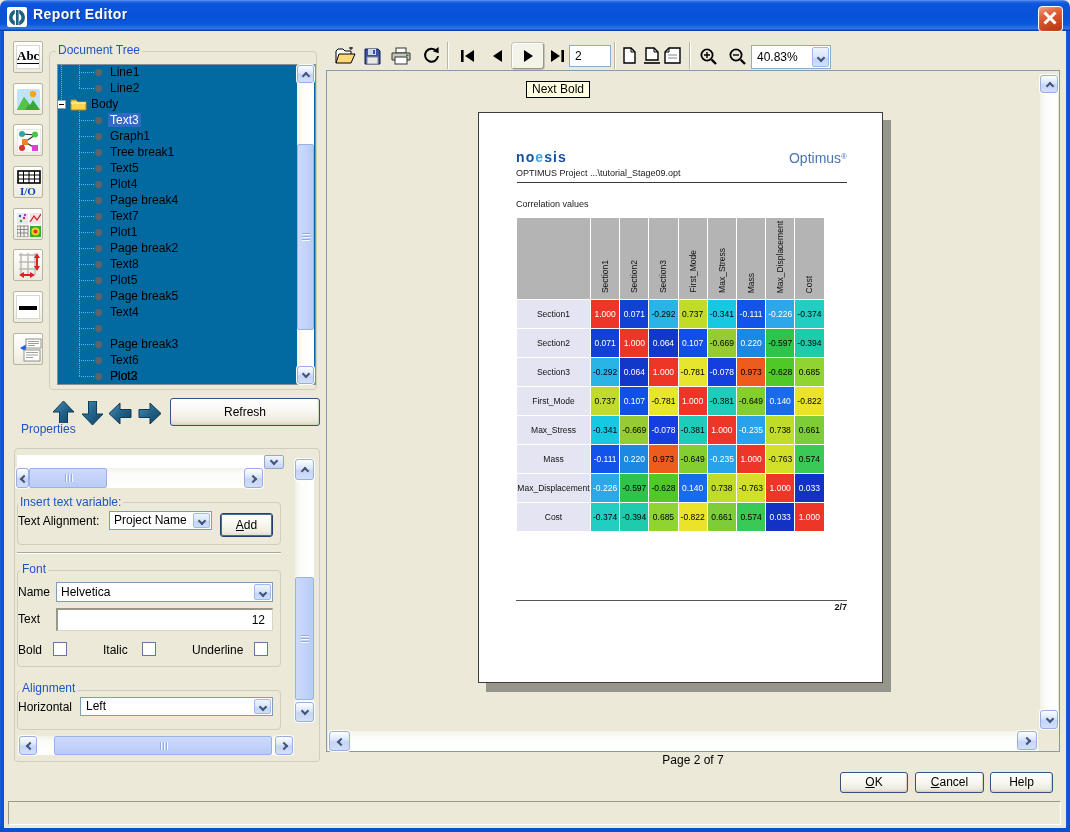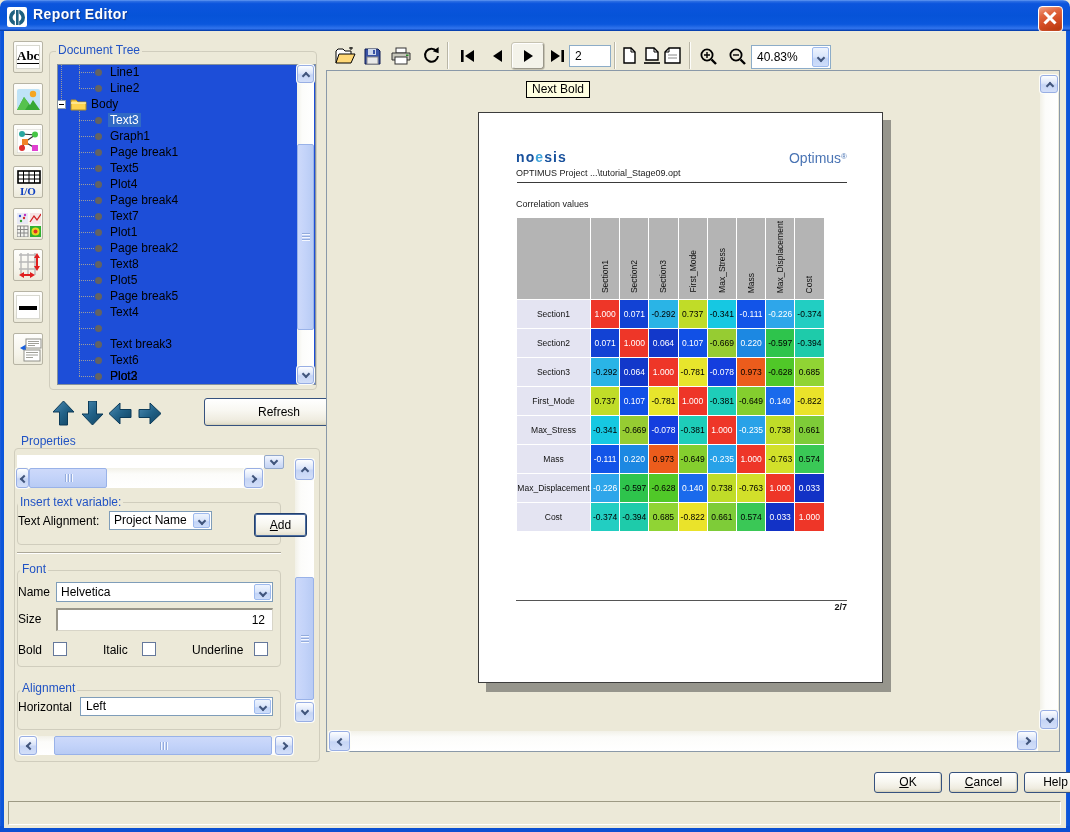--- a/index.html
+++ b/index.html
@@ -10,21 +10,21 @@
 .titlebar{position:absolute;left:0;top:0;width:1070px;height:31px;border-radius:7px 7px 0 0;
  background:linear-gradient(180deg,#6a9ef5 0%,#2e6fe3 4%,#0c55dd 12%,#0653d8 50%,#0a57dd 78%,#2a6ee8 89%,#2e71ec 93%,#0a47c0 97%,#063c9e 100%);}
 .tititle{position:absolute;left:33px;top:6px;color:#fff;font-size:14px;font-weight:bold;letter-spacing:.4px;text-shadow:1px 1px 1px #153a8c;}
 .closebtn{position:absolute;left:1038px;top:6px;width:25px;height:26px;border-radius:4px;border:1px solid #fff;
  background:linear-gradient(160deg,#f2a184 0%,#e06740 30%,#d64f27 55%,#bc3a11 90%);box-shadow:inset 0 0 2px rgba(255,255,255,0.25);}
 .gbox{position:absolute;border:1px solid #d0cdbd;border-radius:4px;}
 .glabel{position:absolute;background:#ece9d8;color:#2153c4;font-size:12px;padding:0 2px;line-height:13px;}
 .lbl{position:absolute;color:#000;font-size:12px;line-height:14px;white-space:nowrap;}
 
 .btn{position:absolute;border:1px solid #36527f;border-radius:3px;color:#000;font-size:12px;text-align:center;
- background:linear-gradient(180deg,#ffffff 0%,#f8f7f1 45%,#efece0 80%,#e0dcc8 100%);box-shadow:inset -1px -1px 1px #d6d2bc;margin-left:34px;}
+ background:linear-gradient(180deg,#ffffff 0%,#f8f7f1 45%,#efece0 80%,#e0dcc8 100%);box-shadow:inset -1px -1px 1px #d6d2bc;}
 
 .field{position:absolute;background:#fff;border:1px solid #7f9db9;font-size:12px;color:#000;}
 .combobtn{position:absolute;right:1px;top:1px;bottom:1px;width:17px;border:1px solid #9ebaee;border-radius:2px;
  background:linear-gradient(180deg,#eef4fe 0%,#d9e5fb 50%,#c2d4f7 60%,#cfdefa 100%);}
 .chev{position:absolute;width:6px;height:6px;border-left:2px solid #41557c;border-bottom:2px solid #41557c;}
 .chev-d{transform:rotate(-45deg);}
 .chev-u{transform:rotate(135deg);}
 .chev-l{transform:rotate(45deg);}
 .chev-r{transform:rotate(-135deg);}
 
@@ -132,21 +132,21 @@
       <svg style="position:absolute;left:2px;top:4px;" width="26" height="24" viewBox="0 0 26 24">
         <path d="M4 10 L10 6.5 L10 13.5 Z" fill="#1860e0"></path>
         <rect x="10" y="1" width="15" height="9" fill="#fff" stroke="#909088"></rect>
         <path d="M12 3.5 H23 M12 5.5 H23 M12 7.5 H19" stroke="#a0a098" stroke-width="1"></path>
         <rect x="8" y="12" width="16" height="11" fill="#fff" stroke="#909088"></rect>
         <path d="M10 14.5 H22 M10 17 H22 M10 19.5 H17" stroke="#a0a098" stroke-width="1"></path>
       </svg>
     </div>
     <div class="gbox" style="left:49px;top:51px;width:268px;height:339px;"></div>
     <div class="glabel" style="left:56px;top:44px;">Document Tree</div>
-    <div class="abs" style="left:57px;top:64px;width:259px;height:321px;background:#1d4ed8;border:1px solid #83909c;overflow:hidden;">
+    <div class="abs" style="left:57px;top:64px;width:259px;height:321px;background:#0369a1;border:1px solid #83909c;overflow:hidden;">
       <div class="dotv" style="left:3px;top:0;height:40px;"></div>
       <div class="dotv" style="left:21px;top:0;height:24px;"></div>
       <div class="dotv" style="left:21px;top:46px;height:266px;"></div>
       <div class="doth" style="left:21px;top:7px;width:15px;"></div>
       <div class="bullet" style="left:37px;top:4px;"></div>
       <div class="treerow" style="left:52px;top:-1px;">Line1</div>
       <div class="doth" style="left:21px;top:23px;width:15px;"></div>
       <div class="bullet" style="left:37px;top:20px;"></div>
       <div class="treerow" style="left:52px;top:15px;">Line2</div>
       <div class="abs" style="left:-1px;top:35px;width:9px;height:9px;background:#fff;border:1px solid #8a9cb2;">
@@ -158,21 +158,21 @@
       </svg>
       <div class="treerow" style="left:33px;top:31px;">Body</div>
       <div class="doth" style="left:21px;top:55px;width:15px;"></div>
       <div class="bullet" style="left:37px;top:52px;"></div>
       <div class="treerow" style="left:50px;top:47px;"><span style="background:#316ac5;color:#fff;padding:0 2px;">Text3</span></div>
       <div class="doth" style="left:21px;top:71px;width:15px;"></div>
       <div class="bullet" style="left:37px;top:68px;"></div>
       <div class="treerow" style="left:52px;top:63px;">Graph1</div>
       <div class="doth" style="left:21px;top:87px;width:15px;"></div>
       <div class="bullet" style="left:37px;top:84px;"></div>
-      <div class="treerow" style="left:52px;top:79px;">Page break1</div>
+      <div class="treerow" style="left:52px;top:79px;">Tree break1</div>
       <div class="doth" style="left:21px;top:103px;width:15px;"></div>
       <div class="bullet" style="left:37px;top:100px;"></div>
       <div class="treerow" style="left:52px;top:95px;">Text5</div>
       <div class="doth" style="left:21px;top:119px;width:15px;"></div>
       <div class="bullet" style="left:37px;top:116px;"></div>
       <div class="treerow" style="left:52px;top:111px;">Plot4</div>
       <div class="doth" style="left:21px;top:135px;width:15px;"></div>
       <div class="bullet" style="left:37px;top:132px;"></div>
       <div class="treerow" style="left:52px;top:127px;">Page break4</div>
       <div class="doth" style="left:21px;top:151px;width:15px;"></div>
@@ -194,21 +194,21 @@
       <div class="bullet" style="left:37px;top:228px;"></div>
       <div class="treerow" style="left:52px;top:223px;">Page break5</div>
       <div class="doth" style="left:21px;top:247px;width:15px;"></div>
       <div class="bullet" style="left:37px;top:244px;"></div>
       <div class="treerow" style="left:52px;top:239px;">Text4</div>
       <div class="doth" style="left:21px;top:263px;width:15px;"></div>
       <div class="bullet" style="left:37px;top:260px;"></div>
       <div class="treerow" style="left:52px;top:255px;margin-top:48px;">Plot2</div>
       <div class="doth" style="left:21px;top:279px;width:15px;"></div>
       <div class="bullet" style="left:37px;top:276px;"></div>
-      <div class="treerow" style="left:52px;top:271px;">Text break3</div>
+      <div class="treerow" style="left:52px;top:271px;">Page break3</div>
       <div class="doth" style="left:21px;top:295px;width:15px;"></div>
       <div class="bullet" style="left:37px;top:292px;"></div>
       <div class="treerow" style="left:52px;top:287px;">Text6</div>
       <div class="doth" style="left:21px;top:311px;width:15px;"></div>
       <div class="bullet" style="left:37px;top:308px;"></div>
       <div class="treerow" style="left:52px;top:303px;">Plot3</div>
     </div>
     <div class="strackv" style="left:297px;top:65px;width:17px;height:319px;"></div>
     <div class="sbtn" style="left:297px;top:65px;width:17px;height:18px;">
       <div class="chev chev-u" style="left:5px;top:7px;"></div>
@@ -229,21 +229,21 @@
           <stop offset="1" stop-color="#0f415f"></stop>
         </linearGradient>
       </defs>
       <path d="M10.5 0 L21 11 L14.5 11 L14.5 24 L6.5 24 L6.5 11 L0 11 Z" fill="url(#ag)" stroke="#0c3b59" stroke-width="1"></path>
       <path d="M39.5 24 L29 13 L35.5 13 L35.5 0 L43.5 0 L43.5 13 L50 13 Z" fill="url(#ag)" stroke="#0c3b59" stroke-width="1"></path>
       <path d="M56 12.5 L67 2 L67 8.5 L78 8.5 L78 16.5 L67 16.5 L67 23 Z" fill="url(#ag)" stroke="#0c3b59" stroke-width="1"></path>
       <path d="M108 12.5 L97 2 L97 8.5 L86 8.5 L86 16.5 L97 16.5 L97 23 Z" fill="url(#ag)" stroke="#0c3b59" stroke-width="1"></path>
     </svg>
     <div class="btn" style="left:170px;top:398px;width:150px;height:28px;line-height:26px;">Refresh</div>
     <div class="gbox" style="left:14px;top:448px;width:306px;height:314px;"></div>
-    <div class="glabel" style="left:19px;top:435px;">Properties</div>
+    <div class="glabel" style="left:19px;top:423px;">Properties</div>
     <div class="abs" style="left:17px;top:455px;width:247px;height:13px;background:#fff;"></div>
     <div class="abs" style="left:264px;top:455px;width:20px;height:14px;border:1px solid #93a8cc;border-radius:2px;background:linear-gradient(180deg,#f2f6fe,#d5e0f8 60%,#c4d4f4);">
       <div class="chev chev-d" style="left:6px;top:2px;"></div>
     </div>
     <div class="strackh" style="left:16px;top:468px;width:247px;height:20px;"></div>
     <div class="sbtn" style="left:16px;top:468px;width:13px;height:20px;">
       <div class="chev chev-l" style="left:4px;top:7px;"></div>
     </div>
     <div class="sbtn" style="left:244px;top:468px;width:19px;height:20px;">
       <div class="chev chev-r" style="left:5px;top:7px;"></div>
@@ -272,21 +272,21 @@
         <div class="chev chev-d" style="left:5px;top:4px;"></div>
       </div></div>
     <div class="btn" style="left:220px;top:513px;width:53px;height:24px;line-height:22px;border:1px solid #23406e;box-shadow:inset 0 0 0 1px #4a6b9e;"><span style="text-decoration:underline;">A</span>dd</div>
     <div class="abs" style="left:17px;top:552px;width:264px;height:2px;border-top:1px solid #aca899;border-bottom:1px solid #fff;"></div>
     <div class="gbox" style="left:17px;top:570px;width:264px;height:97px;"></div>
     <div class="glabel" style="left:20px;top:563px;">Font</div>
     <div class="lbl" style="left:18px;top:585px;">Name</div>
     <div class="field" style="left:56px;top:582px;width:217px;height:20px;line-height:18px;padding-left:4px;">Helvetica<div class="combobtn">
         <div class="chev chev-d" style="left:5px;top:5px;"></div>
       </div></div>
-    <div class="lbl" style="left:18px;top:612px;">Size</div>
+    <div class="lbl" style="left:18px;top:612px;">Text</div>
     <div class="abs" style="left:56px;top:608px;width:217px;height:23px;background:#fff;border-top:2px solid #99968a;border-left:2px solid #99968a;border-right:1px solid #d8d5c8;border-bottom:1px solid #d8d5c8;font-size:12px;line-height:20px;text-align:right;padding-right:7px;">12</div>
     <div class="lbl" style="left:18px;top:643px;">Bold</div>
     <div class="cb" style="left:53px;top:642px;"></div>
     <div class="lbl" style="left:103px;top:643px;">Italic</div>
     <div class="cb" style="left:142px;top:642px;"></div>
     <div class="lbl" style="left:192px;top:643px;">Underline</div>
     <div class="cb" style="left:254px;top:642px;"></div>
     <div class="gbox" style="left:17px;top:690px;width:264px;height:40px;"></div>
     <div class="glabel" style="left:20px;top:682px;">Alignment</div>
     <div class="lbl" style="left:18px;top:700px;">Horizontal</div>
@@ -522,16 +522,17 @@
     <div class="sbtn" style="left:1040px;top:710px;width:18px;height:19px;">
       <div class="chev chev-d" style="left:6px;top:5px;"></div>
     </div>
     <div class="strackh" style="left:328px;top:731px;width:710px;height:20px;"></div>
     <div class="sbtn" style="left:329px;top:731px;width:21px;height:20px;">
       <div class="chev chev-l" style="left:8px;top:7px;"></div>
     </div>
     <div class="sbtn" style="left:1017px;top:731px;width:20px;height:19px;">
       <div class="chev chev-r" style="left:6px;top:6px;"></div>
     </div>
+    <div class="abs" style="left:326px;top:753px;width:734px;text-align:center;font-size:12px;color:#000;">Page 2 of 7</div>
     <div class="btn" style="left:840px;top:772px;width:68px;height:21px;line-height:19px;"><span style="text-decoration:underline;">O</span>K</div>
     <div class="btn" style="left:915px;top:772px;width:69px;height:21px;line-height:19px;"><span style="text-decoration:underline;">C</span>ancel</div>
     <div class="btn" style="left:990px;top:772px;width:63px;height:21px;line-height:19px;">Help</div>
     <div class="abs" style="left:8px;top:801px;width:1053px;height:24px;background:#ece9d8;border:1px solid;border-color:#9d9a84 #fff #fff #9d9a84;"></div>
   </div>
 </body></html>

